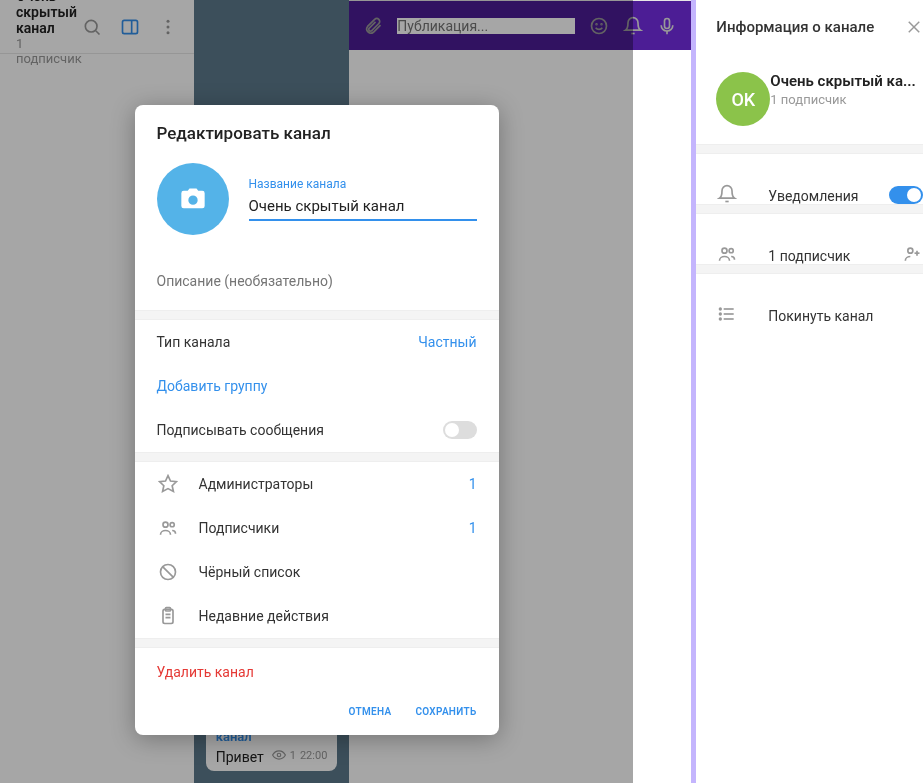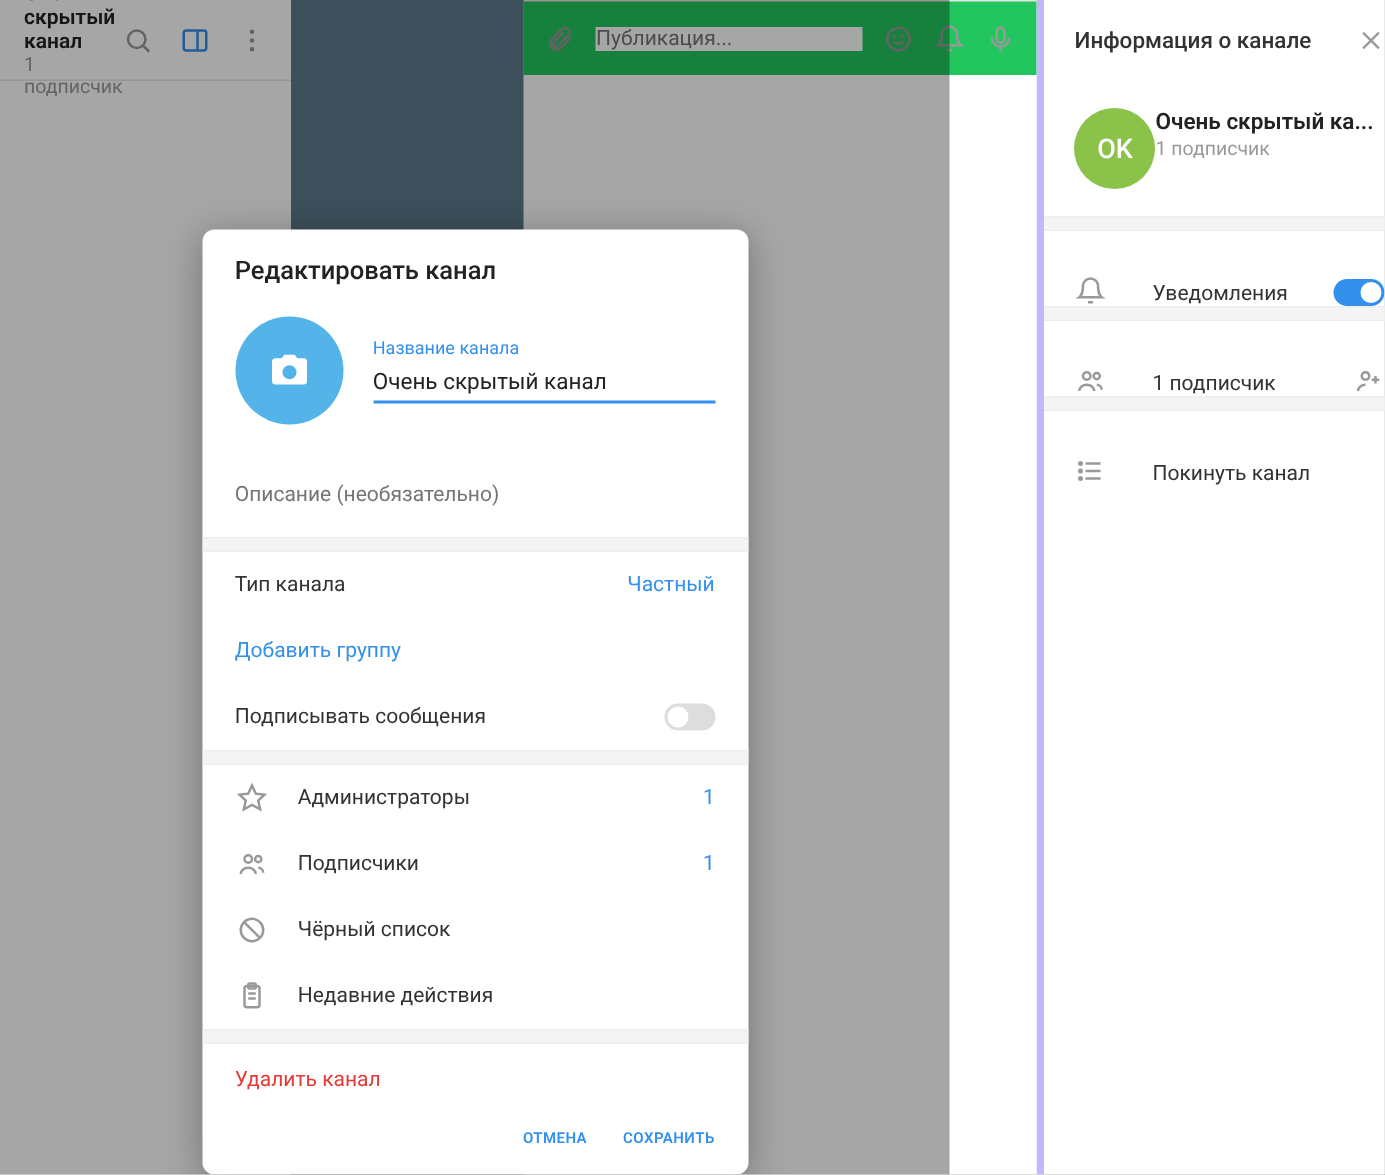--- a/index.html
+++ b/index.html
@@ -12,36 +12,36 @@
 .header-title .s{font-size:13px;color:#999}
 .header-actions{display:flex;gap:18px;align-items:center}
 .icon-btn{color:#999;cursor:pointer;display:flex;align-items:center;justify-content:center}
 .icon-btn.active{color:#3390ec}
 .chat-area{flex:1;background:linear-gradient(180deg,#5d7a8c 0%,#5d7a8c 100%);position:relative;display:flex;flex-direction:column;justify-content:flex-end;padding:12px}
 .msg-block{display:inline-block;max-width:280px}
 .msg-name{background:#fff;border-radius:8px 8px 0 0;padding:6px 10px 2px;font-size:13px;font-weight:600;color:#3390ec}
 .msg-body{background:#fff;border-radius:0 0 8px 8px;padding:2px 10px 6px;display:flex;align-items:baseline;gap:8px}
 .msg-text{font-size:14px;color:#222}
 .msg-meta{font-size:11px;color:#999;display:flex;align-items:center;gap:4px;margin-left:auto}
-.input-bar{height:50px;background:#22c55e;border-top:1px solid #e6e6e6;display:flex;align-items:center;padding:0 14px;gap:14px}
+.input-bar{height:50px;background:#4c1d95;border-top:1px solid #e6e6e6;display:flex;align-items:center;padding:0 14px;gap:14px}
 .input-bar input{flex:1;border:none;outline:none;font-size:14px;color:#999}
 .sidebar{width:290px;border-left:5px solid #c4b5fd;background:#fff;display:flex;flex-direction:column}
 .sb-header{height:54px;display:flex;align-items:center;padding:0 20px;font-size:15px;font-weight:500;color:#333}
 .sb-header .close{margin-left:auto}
 .sb-profile{padding:18px 20px;display:flex;align-items:flex-start;gap:0}
 .avatar{width:54px;height:54px;border-radius:50%;background:#8bc34a;display:flex;align-items:center;justify-content:center;color:#fff;font-size:18px;font-weight:500}
 .sb-profile-txt .n{font-size:15px;font-weight:600;color:#222;white-space:nowrap;overflow:hidden;text-overflow:ellipsis;max-width:180px}
 .sb-profile-txt .c{font-size:13px;color:#999;margin-top:2px}
 .sb-sep{height:10px;background:#f4f4f4;border-top:1px solid #eee;border-bottom:1px solid #eee}
 .sb-row{height:50px;display:flex;align-items:flex-end;padding:0 20px;gap:30px;cursor:pointer}
 .sb-row .lbl{font-size:14px;color:#333;flex:1}
 .sb-row .ico{color:#999;width:22px;display:flex;justify-content:center}
 .toggle-on{width:34px;height:18px;background:#3390ec;border-radius:10px;position:relative}
 .toggle-on::after{content:"";position:absolute;right:2px;top:2px;width:14px;height:14px;background:#fff;border-radius:50%}
-.overlay{position:absolute;inset:0;background:rgba(0,0,0,0.35);display:flex;align-items:flex-end;justify-content:center;padding-top:56px;width:633px}
+.overlay{position:absolute;inset:0;background:rgba(0,0,0,0.35);display:flex;align-items:center;justify-content:center;padding-top:56px;width:633px}
 .dialog{width:364px;background:#fff;border-radius:8px;box-shadow:0 4px 24px rgba(0,0,0,0.3);overflow:hidden}
 .dlg-title{font-size:17px;font-weight:500;color:#222;padding:18px 22px 14px}
 .dlg-photo-row{display:flex;align-items:center;padding:6px 22px 22px;gap:20px}
 .photo-circle{width:72px;height:72px;border-radius:50%;background:#54b3e8;display:flex;align-items:center;justify-content:center;cursor:pointer}
 .name-field{flex:1}
 .field-label{font-size:12px;color:#3390ec;margin-bottom:4px}
 .field-input{width:100%;border:none;border-bottom:2px solid #3390ec;outline:none;font-size:15px;color:#222;padding:2px 0 4px}
 .desc-field{padding:14px 22px 20px}
 .desc-input{width:100%;border:none;outline:none;font-size:14px;color:#999}
 .dlg-sep{height:10px;background:#f4f4f4;border-top:1px solid #eee;border-bottom:1px solid #eee}

